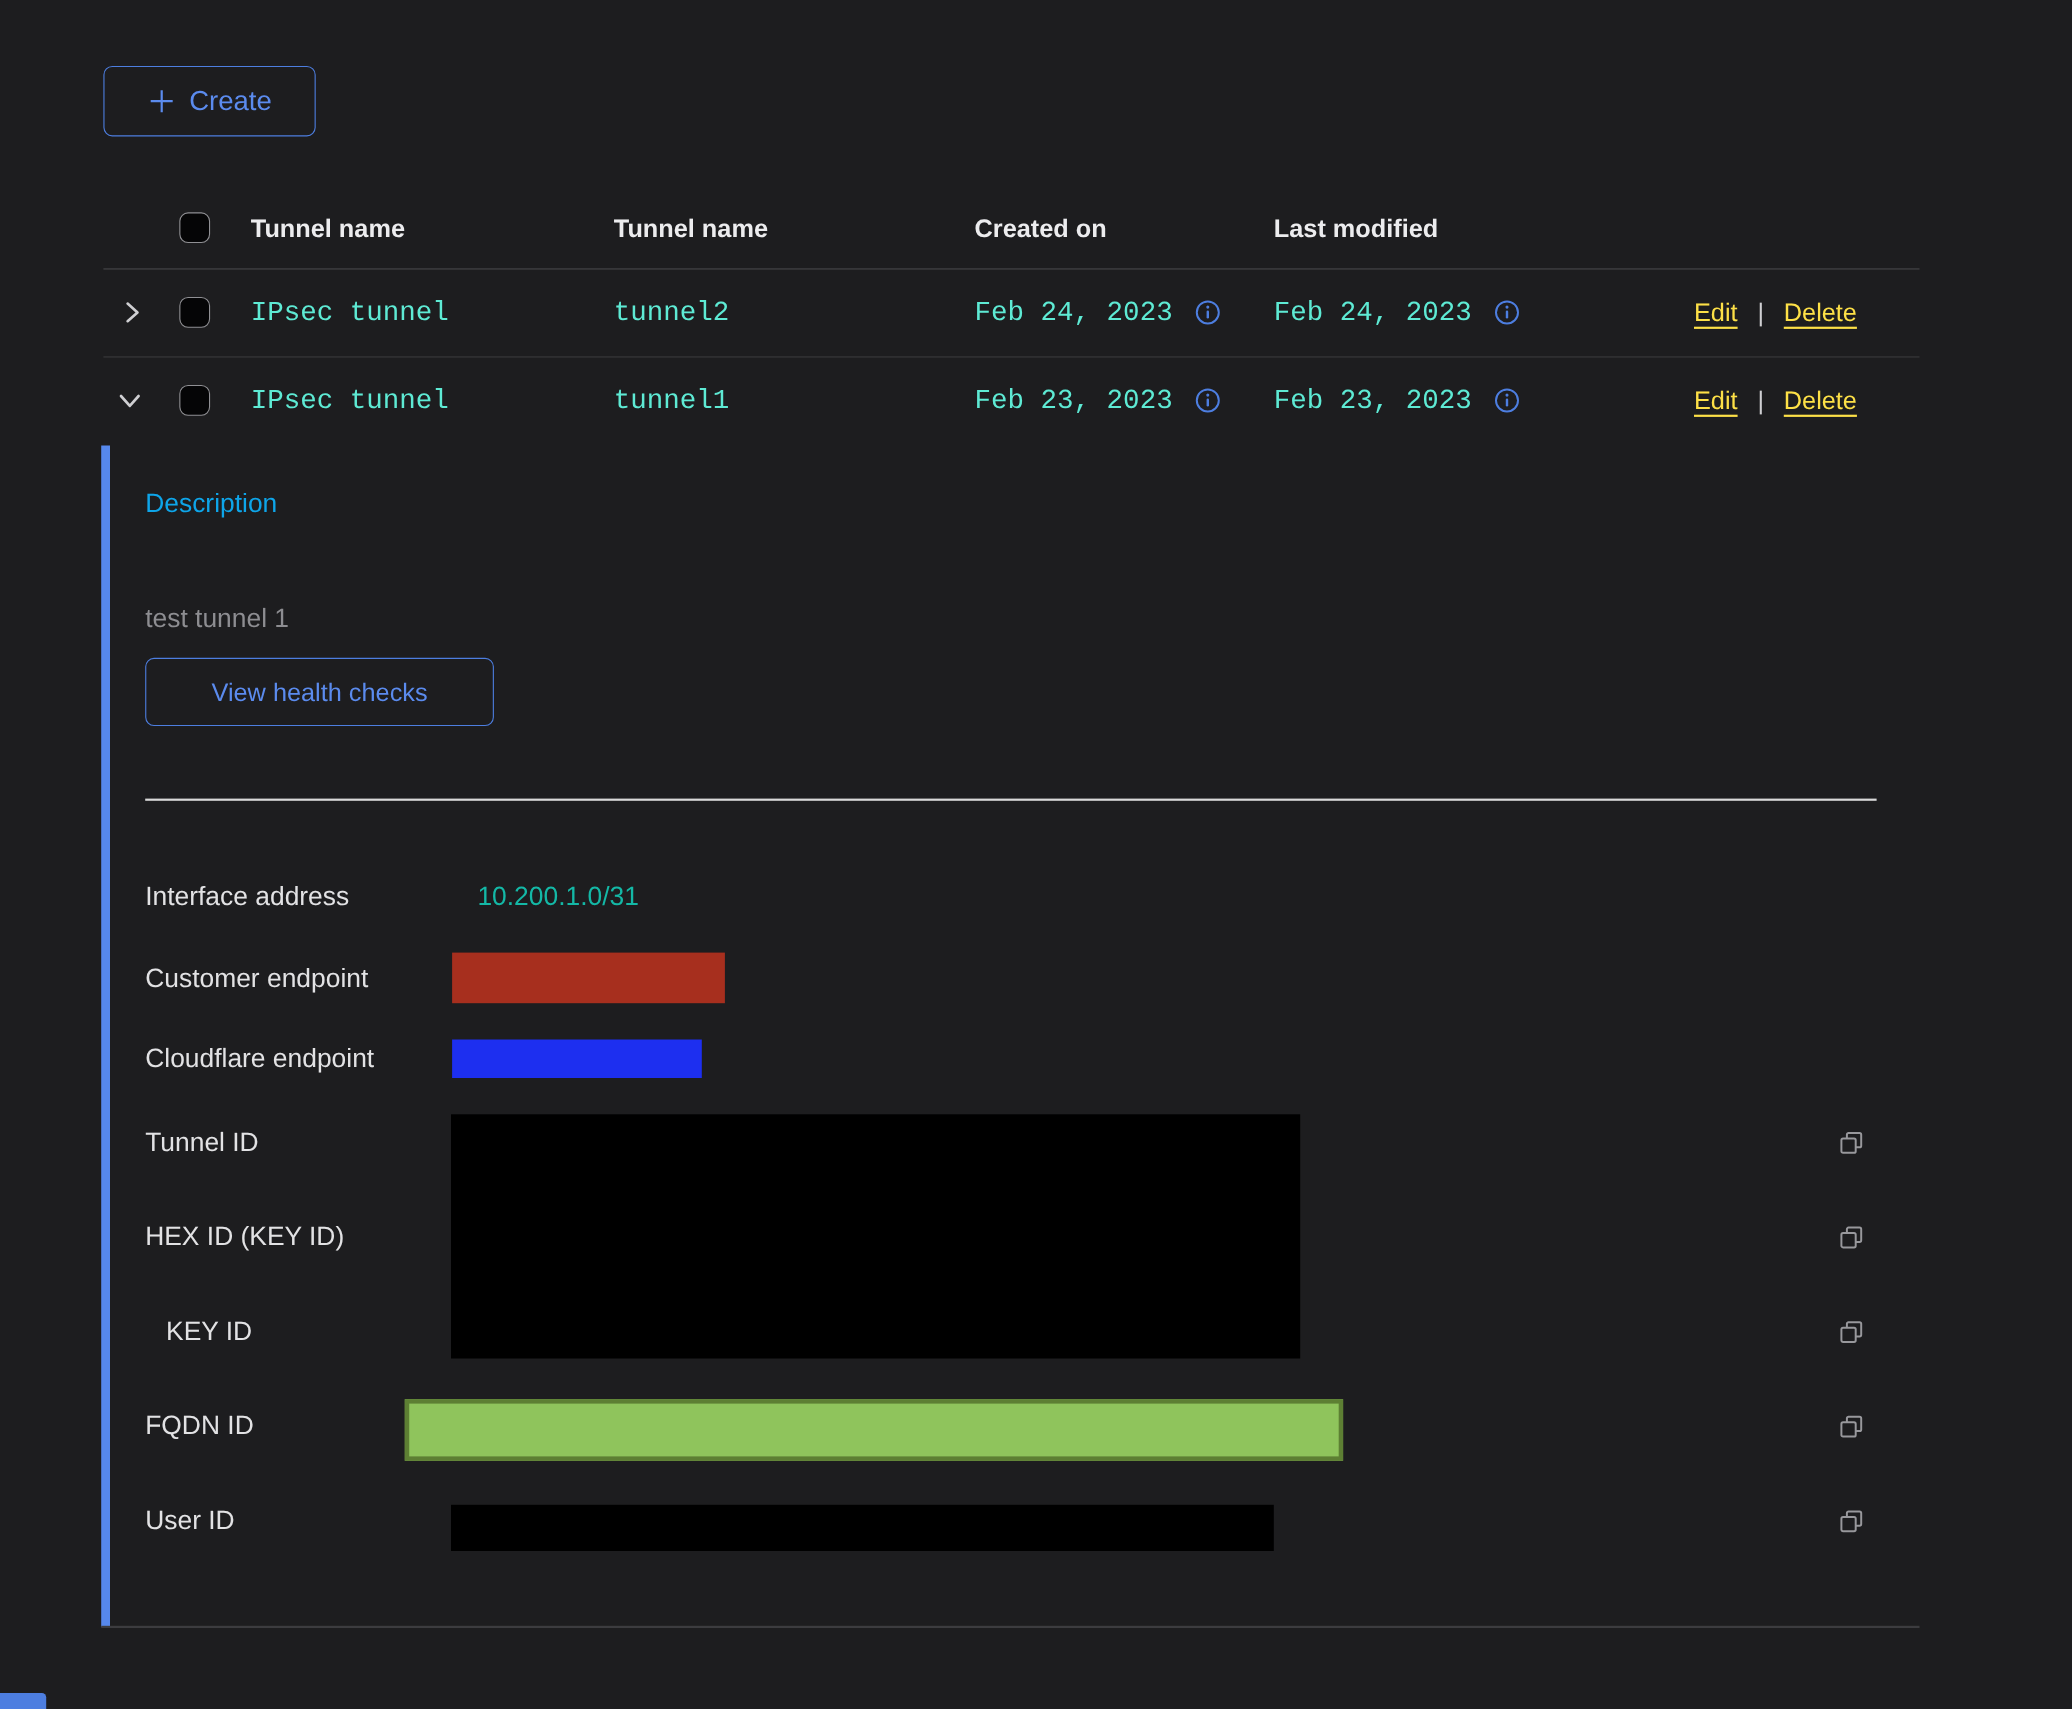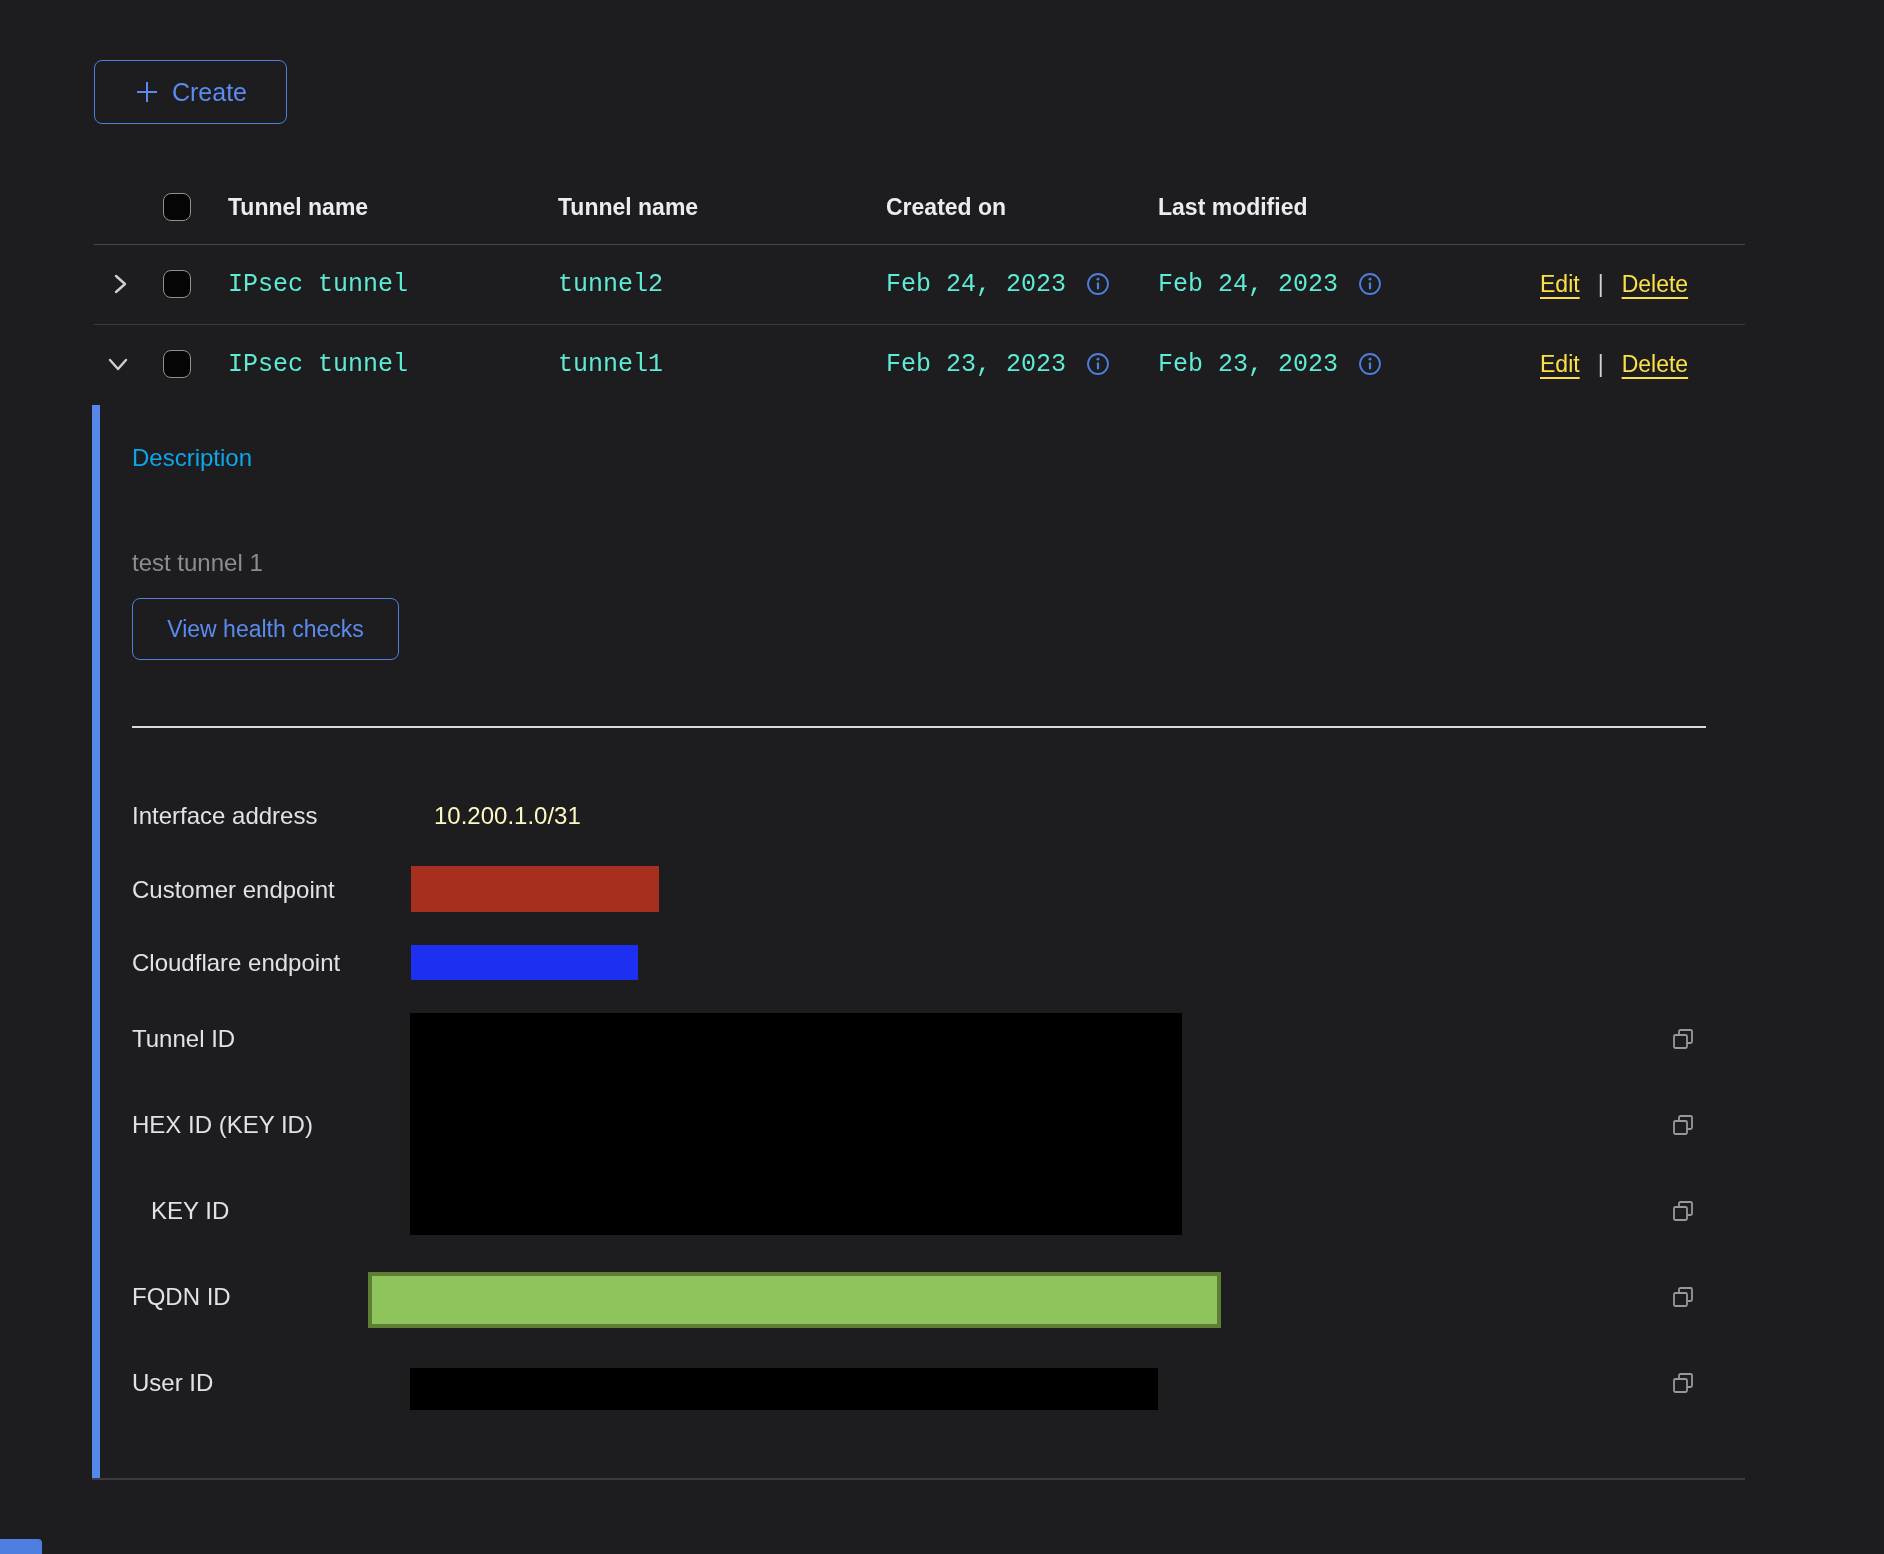--- a/index.html
+++ b/index.html
@@ -38,29 +38,29 @@
   .info-ic { margin-left:20px; display:flex; align-items:center; cursor:pointer; }
 
   .linkish { color:#fde047; font-size:23px; text-decoration:underline; text-underline-offset:5px; cursor:pointer; }
   .pipe { color:#cfcfd2; font-size:23px; margin:0 18px; }
 
   
   .panel-bar { left:92px; top:405px; width:8px; height:1074px; background:#5688ec; }
   .desc-label { left:132px; top:444px; font-size:24px; font-weight:500; color:#0ea5e9; }
   .desc-value { left:132px; top:549px; font-size:24px; color:#8d8d91; }
   .health-btn {
-    left:132px; top:598px; width:267px; height:62px;
+    left:132px; top:598px; width:317px; height:62px;
     border:1.5px solid #4d7ee0; border-radius:8px; background:transparent;
     color:#5b8bee; font-size:23px; display:flex; align-items:center; justify-content:center;
     cursor:pointer; font-family:"Liberation Sans", sans-serif;
   }
   .light-divider { left:132px; top:726px; width:1574px; height:2px; background:#d9d9d9; }
 
   .f-label { position:absolute; left:132px; font-size:24px; color:#e2e2e4; }
-  .f-value { position:absolute; font-size:24px; color:#fef9c3; }
+  .f-value { position:absolute; font-size:24px; color:#14b8a6; }
 
   .redact { position:absolute; }
   .redact-red   { left:411px; top:866px; width:248px; height:46px; background:#a72f1e; }
   .redact-blue  { left:411px; top:945px; width:227px; height:35px; background:#1d2ff0; }
   .redact-black-lg { left:410px; top:1013px; width:772px; height:222px; background:#000; }
   .redact-green { left:368px; top:1272px; width:853px; height:56px; background:#8fc45c; border:4px solid #5d7f33; }
   .redact-black-sm { left:410px; top:1368px; width:748px; height:42px; background:#000; }
 
   .copy-btn { position:absolute; left:1668px; width:30px; height:30px; display:flex;
               align-items:center; justify-content:center; cursor:pointer; background:transparent; border:none; }

